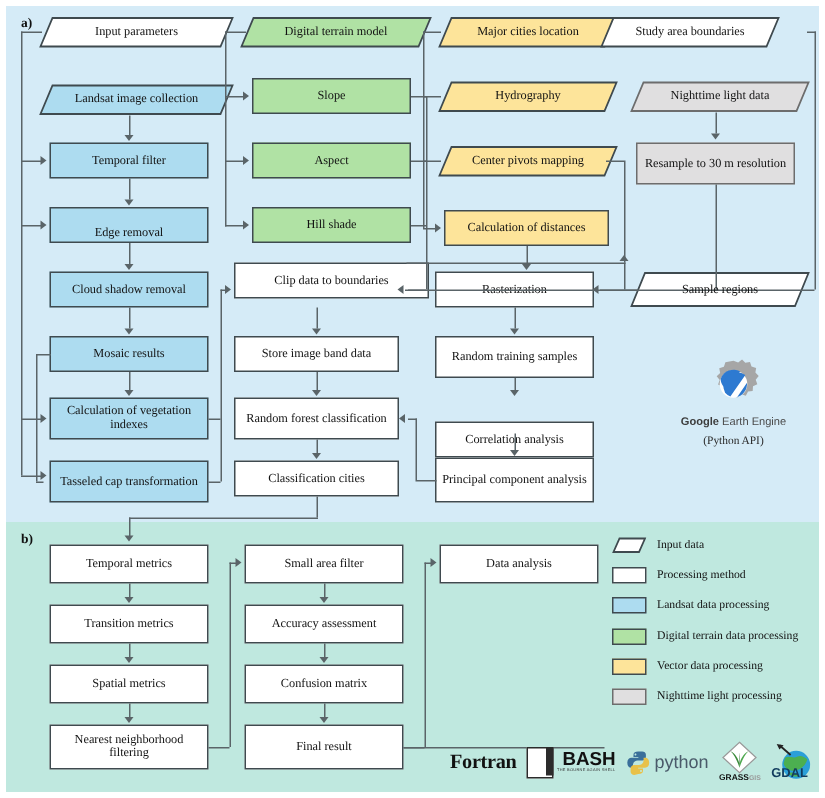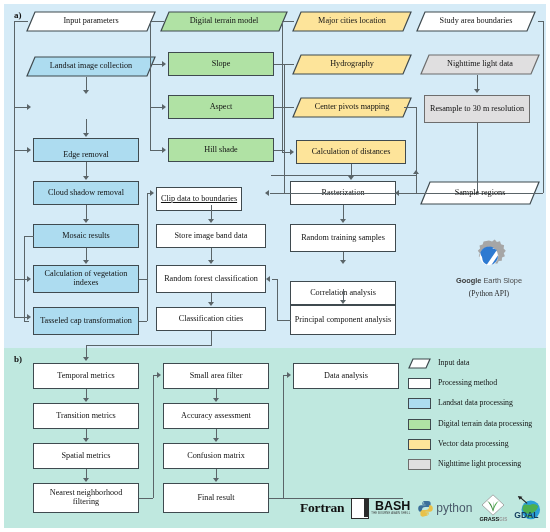--- a/index.html
+++ b/index.html
@@ -88,20 +88,23 @@
     <span class="ptxt">Input parameters</span>
   </div>
 
   <div class="node para" style="left:26px;top:56px;width:130px;height:21px;">
     <svg viewBox="0 0 130 21" preserveAspectRatio="none">
         <polygon points="9,1 129,1 121,20 1,20" fill="#addcf0" stroke="#3f4a4f" stroke-width="1.2"></polygon>
       </svg>
     <span class="ptxt">Landsat image collection</span>
   </div>
 
+  <div class="node fill-blue" style="left:33px;top:95px;width:106px;height:24px;">
+      <span>Temporal filter</span>
+    </div>
   <div class="node fill-blue" style="left:33px;top:138px;width:106px;height:24px;align-items:flex-end;">
       <span>Edge removal</span>
     </div>
   <div class="node fill-blue" style="left:33px;top:181px;width:106px;height:24px;">
       <span>Cloud shadow removal</span>
     </div>
   <div class="node fill-blue" style="left:33px;top:224px;width:106px;height:24px;">
       <span>Mosaic results</span>
     </div>
   <div class="node fill-blue" style="left:33px;top:265px;width:106px;height:28px;">
@@ -120,21 +123,21 @@
   <div class="node fill-green" style="left:168px;top:52px;width:106px;height:24px;">
       <span>Slope</span>
     </div>
   <div class="node fill-green" style="left:168px;top:95px;width:106px;height:24px;">
       <span>Aspect</span>
     </div>
   <div class="node fill-green" style="left:168px;top:138px;width:106px;height:24px;">
       <span>Hill shade</span>
     </div>
 
-  <div class="node fill-white" style="left:156px;top:187px;width:86px;height:24px;text-decoration:underline;">
+  <div class="node fill-white" style="left:156px;top:175px;width:130px;height:24px;">
       <span>Clip data to boundaries</span>
     </div>
   <div class="node fill-white" style="left:156px;top:224px;width:110px;height:24px;">
       <span>Store image band data</span>
     </div>
   <div class="node fill-white" style="left:156px;top:265px;width:110px;height:28px;">
       <span>Random forest classification</span>
     </div>
   <div class="node fill-white" style="left:156px;top:307px;width:110px;height:24px;">
       <span>Classification cities</span>
@@ -168,21 +171,21 @@
   <div class="node fill-white" style="left:290px;top:224px;width:106px;height:28px;">
       <span>Random training samples</span>
     </div>
   <div class="node fill-white" style="left:290px;top:265px;width:106px;height:24px;margin-top:16px;">
       <span>Correlation analysis</span>
     </div>
   <div class="node fill-white" style="left:290px;top:305px;width:106px;height:30px;">
       <span>Principal component analysis</span>
     </div>
 
-  <div class="node para" style="left:416px;top:11px;width:120px;height:21px;">
+  <div class="node para" style="left:400px;top:11px;width:120px;height:21px;">
     <svg viewBox="0 0 120 21" preserveAspectRatio="none">
         <polygon points="9,1 119,1 111,20 1,20" fill="#ffffff" stroke="#3f4a4f" stroke-width="1.2"></polygon>
       </svg>
     <span class="ptxt">Study area boundaries</span>
   </div>
   <div class="node para" style="left:420px;top:54px;width:120px;height:21px;">
     <svg viewBox="0 0 120 21" preserveAspectRatio="none">
         <polygon points="9,1 119,1 111,20 1,20" fill="#e0dfe0" stroke="#6d6d6d" stroke-width="1.2"></polygon>
       </svg>
     <span class="ptxt">Nighttime light data</span>
@@ -402,21 +405,21 @@
   </div>
 
   <div id="gee">
     <svg width="36" height="36" viewBox="0 0 36 36" style="display:block;margin:0 auto;">
       <path d="M18 2.5 l3.1 1.1 2.6-2.0 2.2 2.3 3.1-.6 1.0 3.0 3.1 1.0 -.5 3.1 2.2 2.3 -2.0 2.5 1.1 3.0 -2.9 1.3 -.2 3.2 -3.1 .3 -1.5 2.8 -3.0-.9 -2.4 2.1 -2.5-1.9 -3.0 .9 -1.4-2.8 -3.2-.4 -.1-3.2 -2.9-1.3 1.1-3.0 -2.0-2.5 2.3-2.2 -.6-3.1 3.1-1.0 1.0-3.0z" fill="#a6a6a6"></path>
       <circle cx="18" cy="18" r="9.2" fill="#ffffff"></circle>
       <path d="M9.4 14.6 A9.2 9.2 0 0 1 22.5 9.6 L12.2 20.6 A9.2 9.2 0 0 1 9.4 14.6 Z" fill="#2e7ad1"></path>
       <path d="M12.4 23.9 A9.2 9.2 0 0 1 25.9 12.0 L15.9 26.4 A9.2 9.2 0 0 1 12.4 23.9 Z" fill="#2e7ad1"></path>
       <path d="M19.4 27.0 A9.2 9.2 0 0 0 27.0 17.2 L20.4 26.9 Z" fill="#2e7ad1"></path>
     </svg>
-    <div class="gee-name"><b>Google</b><span> Earth Slope</span></div>
+    <div class="gee-name"><b>Google</b><span> Earth Engine</span></div>
     <div class="gee-api">(Python API)</div>
   </div>
 
   <div id="tools">
 
     <div class="tl">
       <span class="fortran">Fortran</span>
     </div>
 
     <div class="tl">

